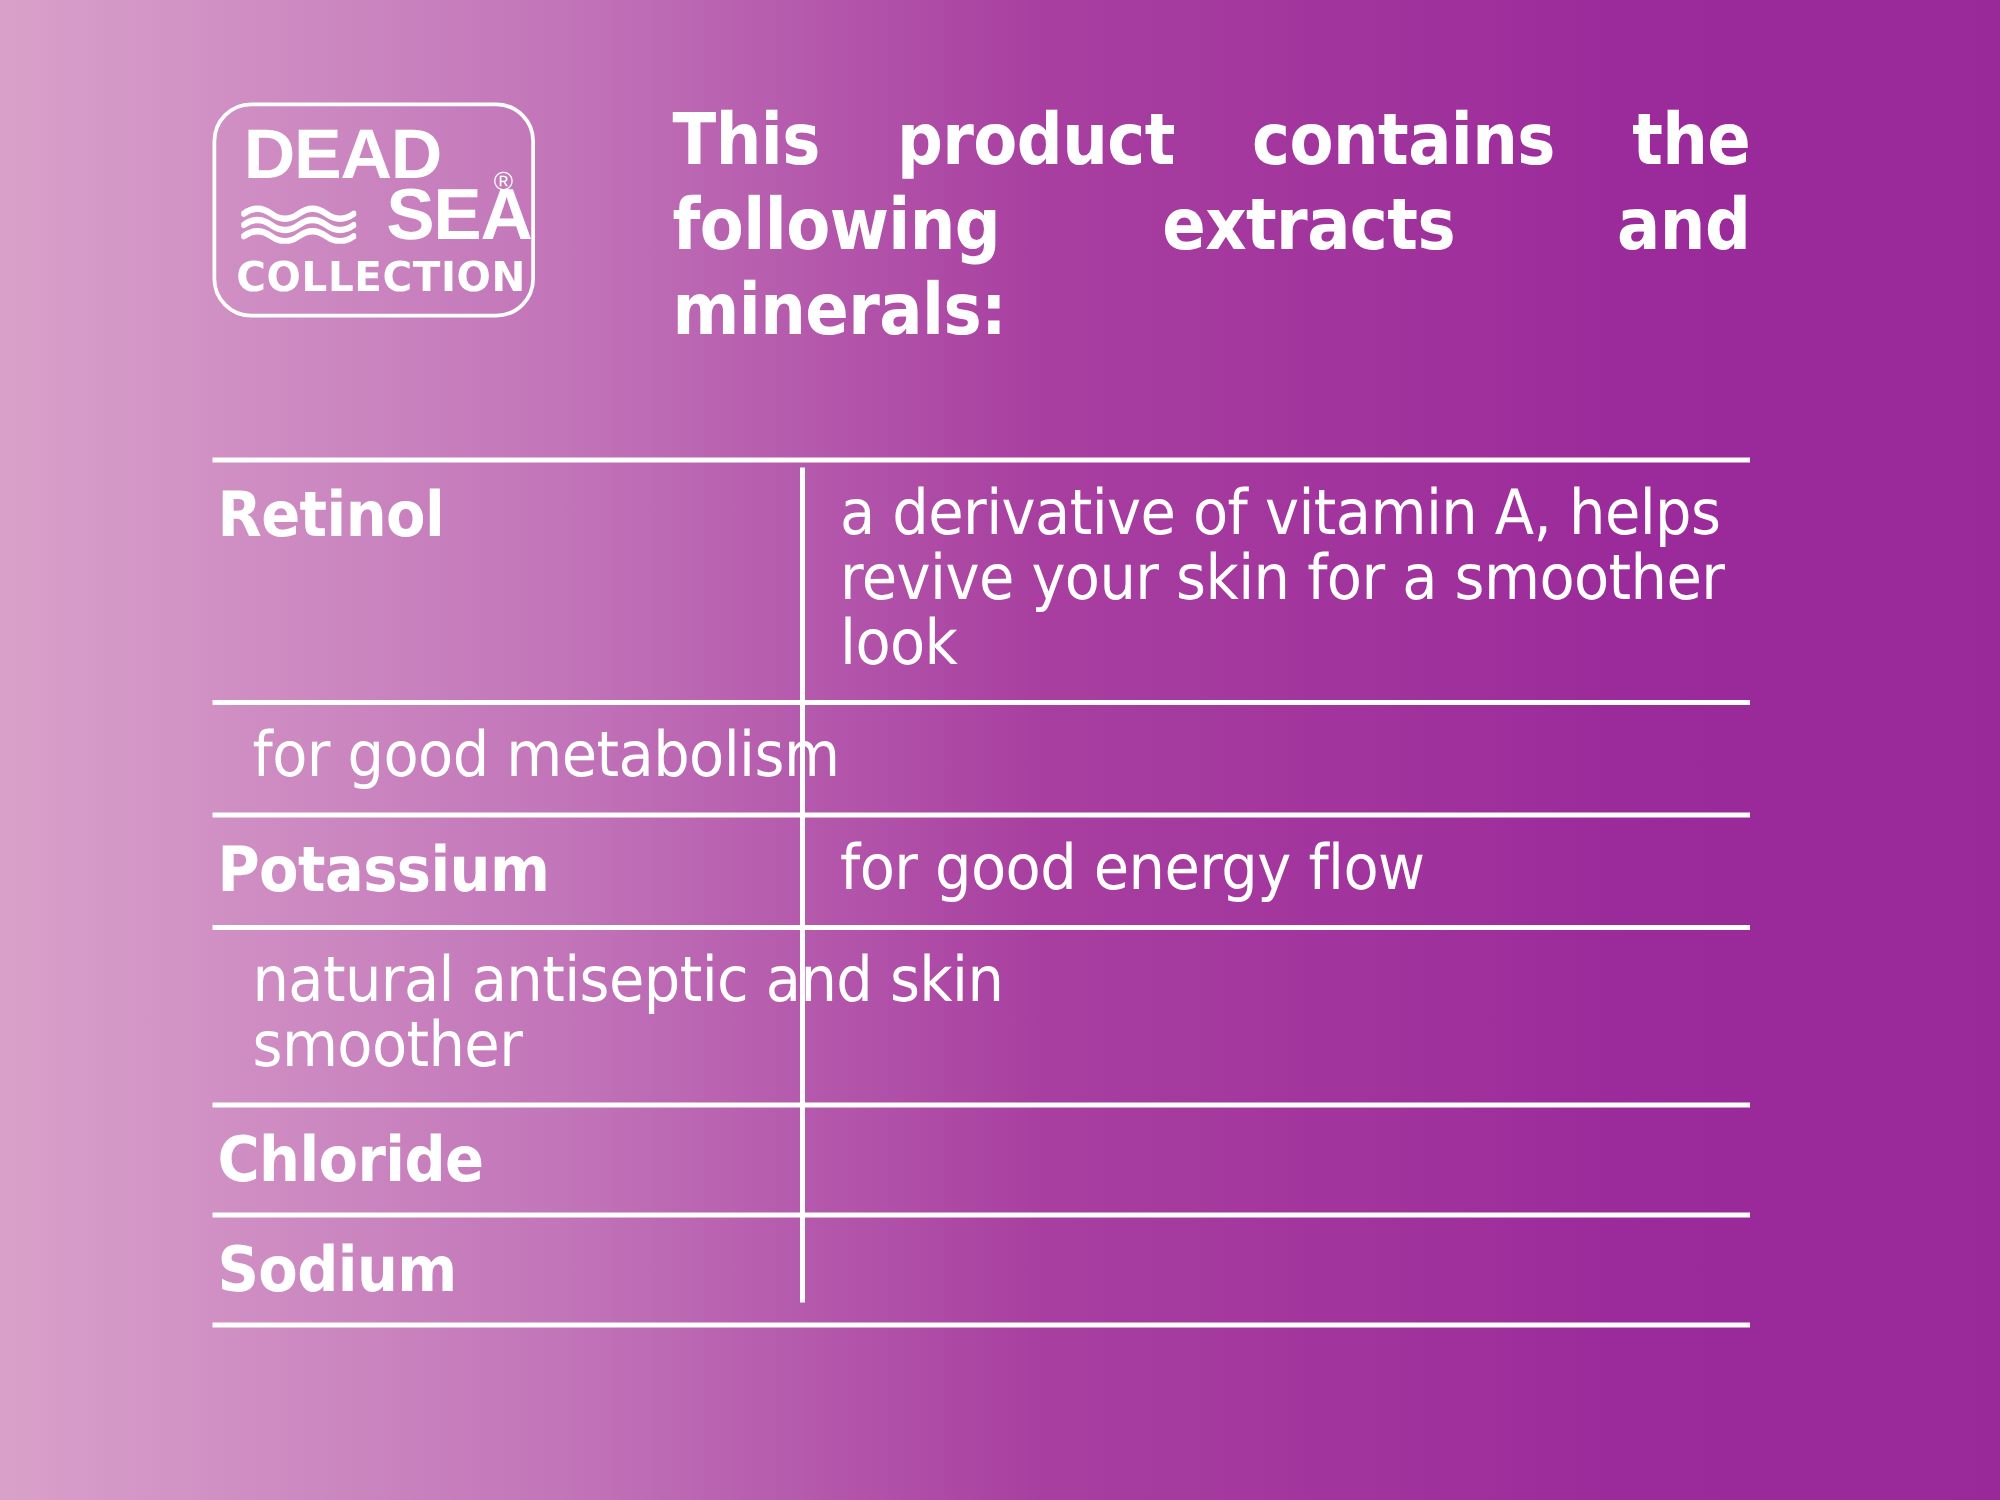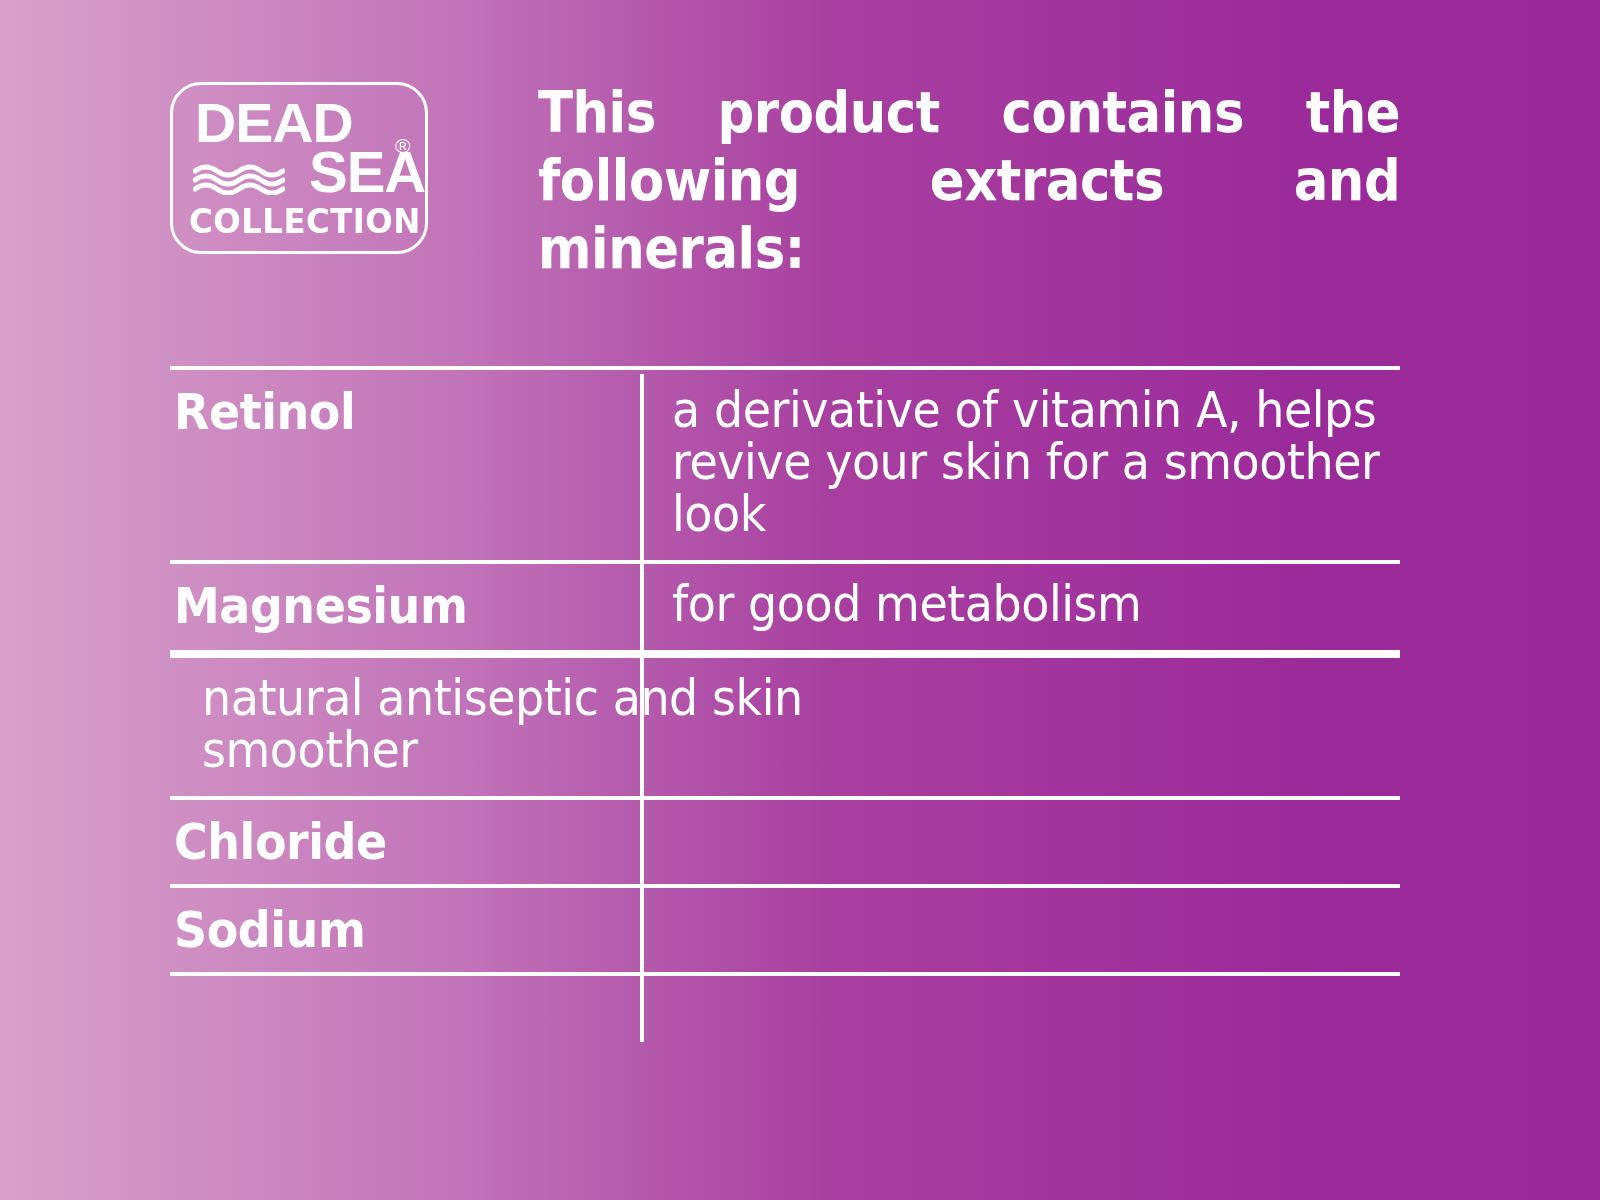--- a/index.html
+++ b/index.html
@@ -213,25 +213,28 @@
     <div id="table-body">
       <div class="vrule" style="height: 668px;"></div>
 
       <div class="row">
         <div class="cell-name"><span>Retinol</span></div>
         <div class="cell-desc"><span>a derivative of vitamin A, helps revive your skin for a smoother look</span></div>
       </div>
       <div class="rule"></div>
 
       <div class="row">
-        <div class="cell-name"><span>Magnesium</span></div>
         <div class="cell-desc"><span>for good metabolism</span></div>
       </div>
       <div class="rule"></div>
 
+      <div class="row">
+        <div class="cell-name"><span>Potassium</span></div>
+        <div class="cell-desc"><span>for good energy  flow</span></div>
+      </div>
       <div class="rule"></div>
 
       <div class="row">
         <div class="cell-desc"><span>natural antiseptic and skin smoother</span></div>
       </div>
       <div class="rule"></div>
 
       <div class="row">
         <div class="cell-name"><span>Chloride</span></div>
       </div>

